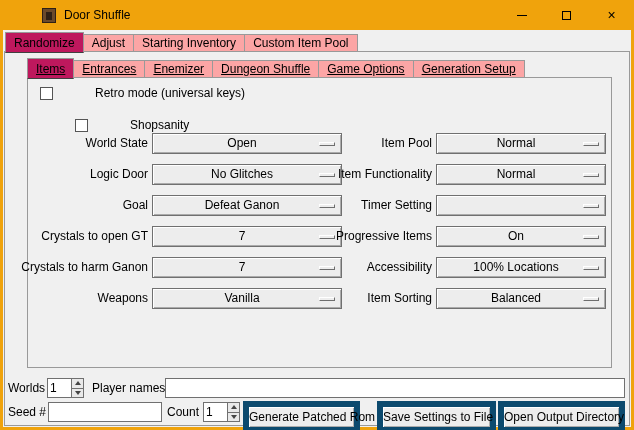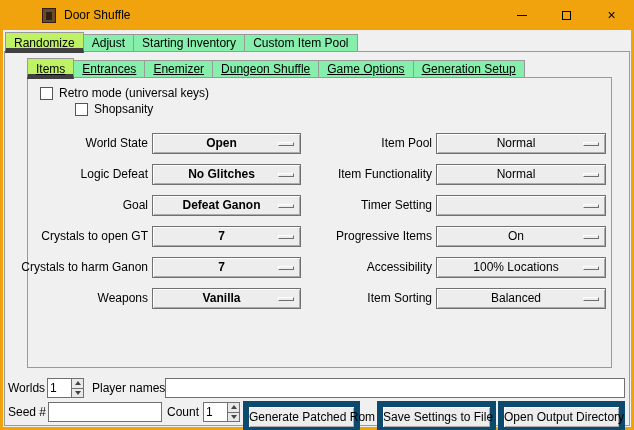--- a/index.html
+++ b/index.html
@@ -17,46 +17,46 @@
   .cap-btn { width:45px; height:30px; display:flex; align-items:center; justify-content:center; cursor:default; }
   .min-glyph { width:10px; height:1px; background:#000; display:block; }
   .max-glyph { width:9px; height:9px; border:1px solid #000; display:block; }
   .close-glyph { font-size:14px; line-height:14px; }
 
   
   .client { position:absolute; left:3px; right:3px; top:30px; bottom:3px; background:#f0f0f0; }
 
   
   .tabbar { position:absolute; display:flex; align-items:flex-end; height:20px; z-index:2; }
-  .tab { height:18px; line-height:17px; padding:0 8px; background:#86efac; border:1px solid #999;
+  .tab { height:18px; line-height:17px; padding:0 8px; background:#fca5a5; border:1px solid #999;
          white-space:nowrap; cursor:default; position:relative; }
   .tab + .tab { margin-left:-1px; }
-  .tab.selected { height:21px; line-height:20px; background:#bef264; margin-bottom:-1px;
-                  border-bottom:5px solid #404040; z-index:3; }
+  .tab.selected { height:21px; line-height:20px; background:#be185d; margin-bottom:-1px;
+                  border-bottom:1px solid #404040; z-index:3; }
   .pane { position:absolute; border:1px solid #999; background:#f0f0f0; z-index:0; }
 
   .outer-tabbar { top:2px; left:2px; }
   .outer-pane { left:1px; right:1px; top:21px; bottom:1px; }
   .inner-tabbar { top:28px; left:24px;text-decoration:underline; }
   .inner-pane { left:24px; top:47px; width:585px; height:291px; }
 
   
-  .check-row { position:absolute; left:37px; height:14px; display:flex; align-items:center; z-index:2; }
+  .check-row { position:absolute; left:37px; height:14px; display:flex; align-items:center; z-index:2;gap:36px; }
   .checkbox { width:13px; height:13px; background:#fff; border:1px solid #555; margin-right:6px; }
   .check-label { line-height:14px; }
 
   
   .srow { position:absolute; left:0; width:100%; height:21px; z-index:2; }
   .lbl { position:absolute; line-height:21px; white-space:nowrap; }
   .lbl-left  { left:10px;  width:135px; text-align:right; }
   .lbl-right { left:280px; width:149px; text-align:right; }
   .optmenu { position:absolute; height:21px; background:#ededed; border:1px solid #707070;
              box-shadow: inset 1px 1px 0 #ffffff, inset -1px -1px 0 #ababab;
              display:flex; align-items:center; cursor:default; }
-  .opt-left  { left:149px; width:149px;font-weight:bold; }
+  .opt-left  { left:149px; width:190px; }
   .opt-right { left:433px; width:170px; }
   .optmenu .val { flex:1; text-align:center; line-height:19px; padding-right:10px; }
   .indicator { position:absolute; right:6px; top:8px; width:16px; height:4px; background:#ededed;
                border-top:1px solid #fff; border-left:1px solid #fff;
                border-bottom:1px solid #6e6e6e; border-right:1px solid #6e6e6e; }
 
   
   .bottom-item { position:absolute; z-index:2; }
   .plain-label { line-height:20px; white-space:nowrap; }
   .entry { background:#fff; border:1px solid #707070; height:20px; padding:0 3px; font-family:"Liberation Sans", sans-serif; font-size:12px; }
@@ -109,40 +109,40 @@
       <div class="tab">Dungeon Shuffle</div>
       <div class="tab">Game Options</div>
       <div class="tab">Generation Setup</div>
     </div>
     <div class="pane inner-pane"></div>
 
     <div class="check-row" style="top:56px;">
       <span class="checkbox"></span>
       <span class="check-label">Retro mode (universal keys)</span>
     </div>
-    <div class="check-row" style="top:72px;padding-left:35px;">
+    <div class="check-row" style="top:88px;padding-left:35px;">
       <span class="checkbox"></span>
       <span class="check-label">Shopsanity</span>
     </div>
 
     <div class="srow" style="top:103px;">
       <div class="lbl lbl-left">World State</div>
       <div class="optmenu opt-left">
         <span class="val">Open</span>
         <span class="indicator"></span>
       </div>
       <div class="lbl lbl-right">Item Pool</div>
       <div class="optmenu opt-right">
         <span class="val">Normal</span>
         <span class="indicator"></span>
       </div>
     </div>
 
     <div class="srow" style="top:134px;">
-      <div class="lbl lbl-left">Logic Defeat</div>
+      <div class="lbl lbl-left">Logic Door</div>
       <div class="optmenu opt-left">
         <span class="val">No Glitches</span>
         <span class="indicator"></span>
       </div>
       <div class="lbl lbl-right">Item Functionality</div>
       <div class="optmenu opt-right">
         <span class="val">Normal</span>
         <span class="indicator"></span>
       </div>
     </div>

